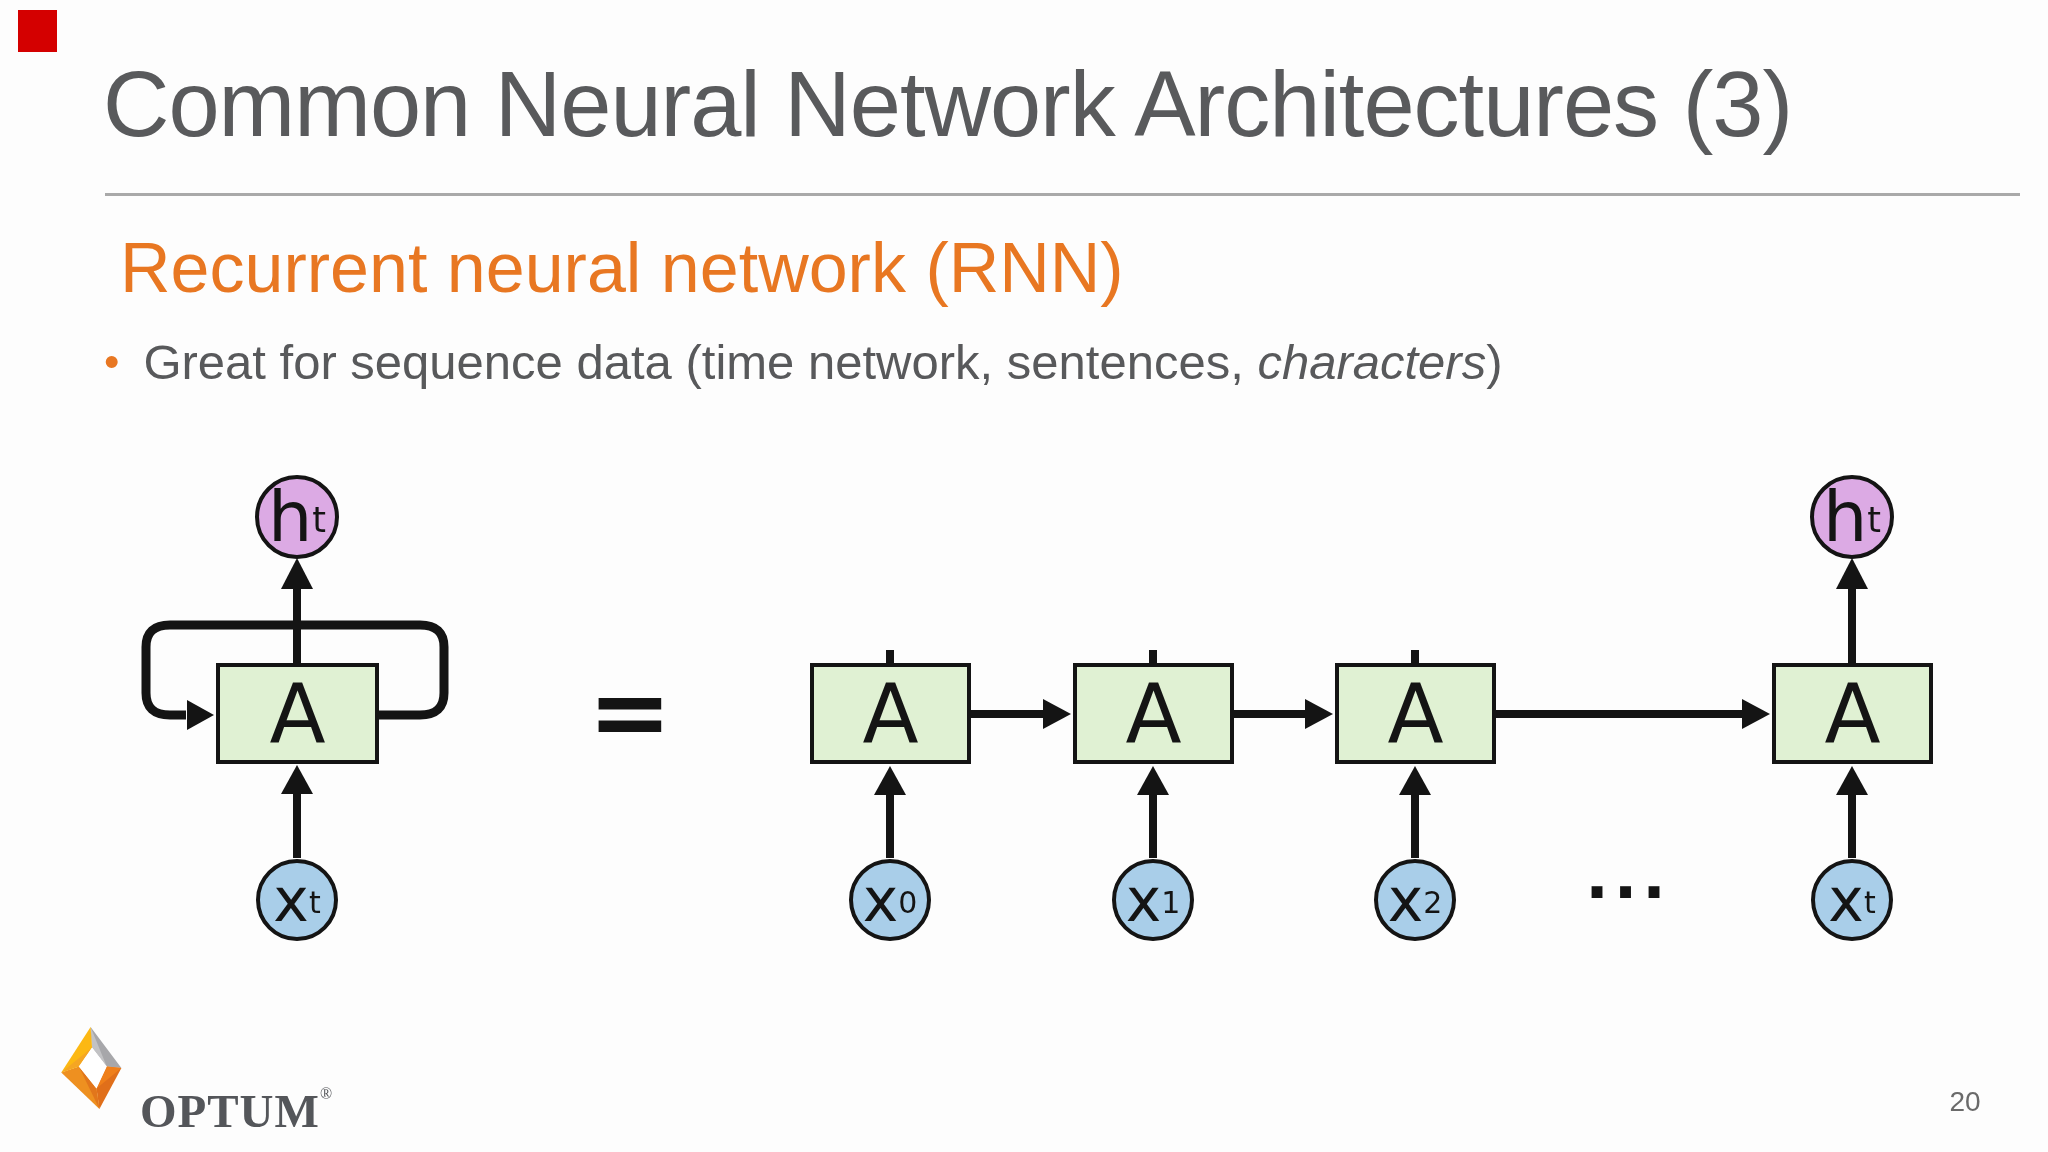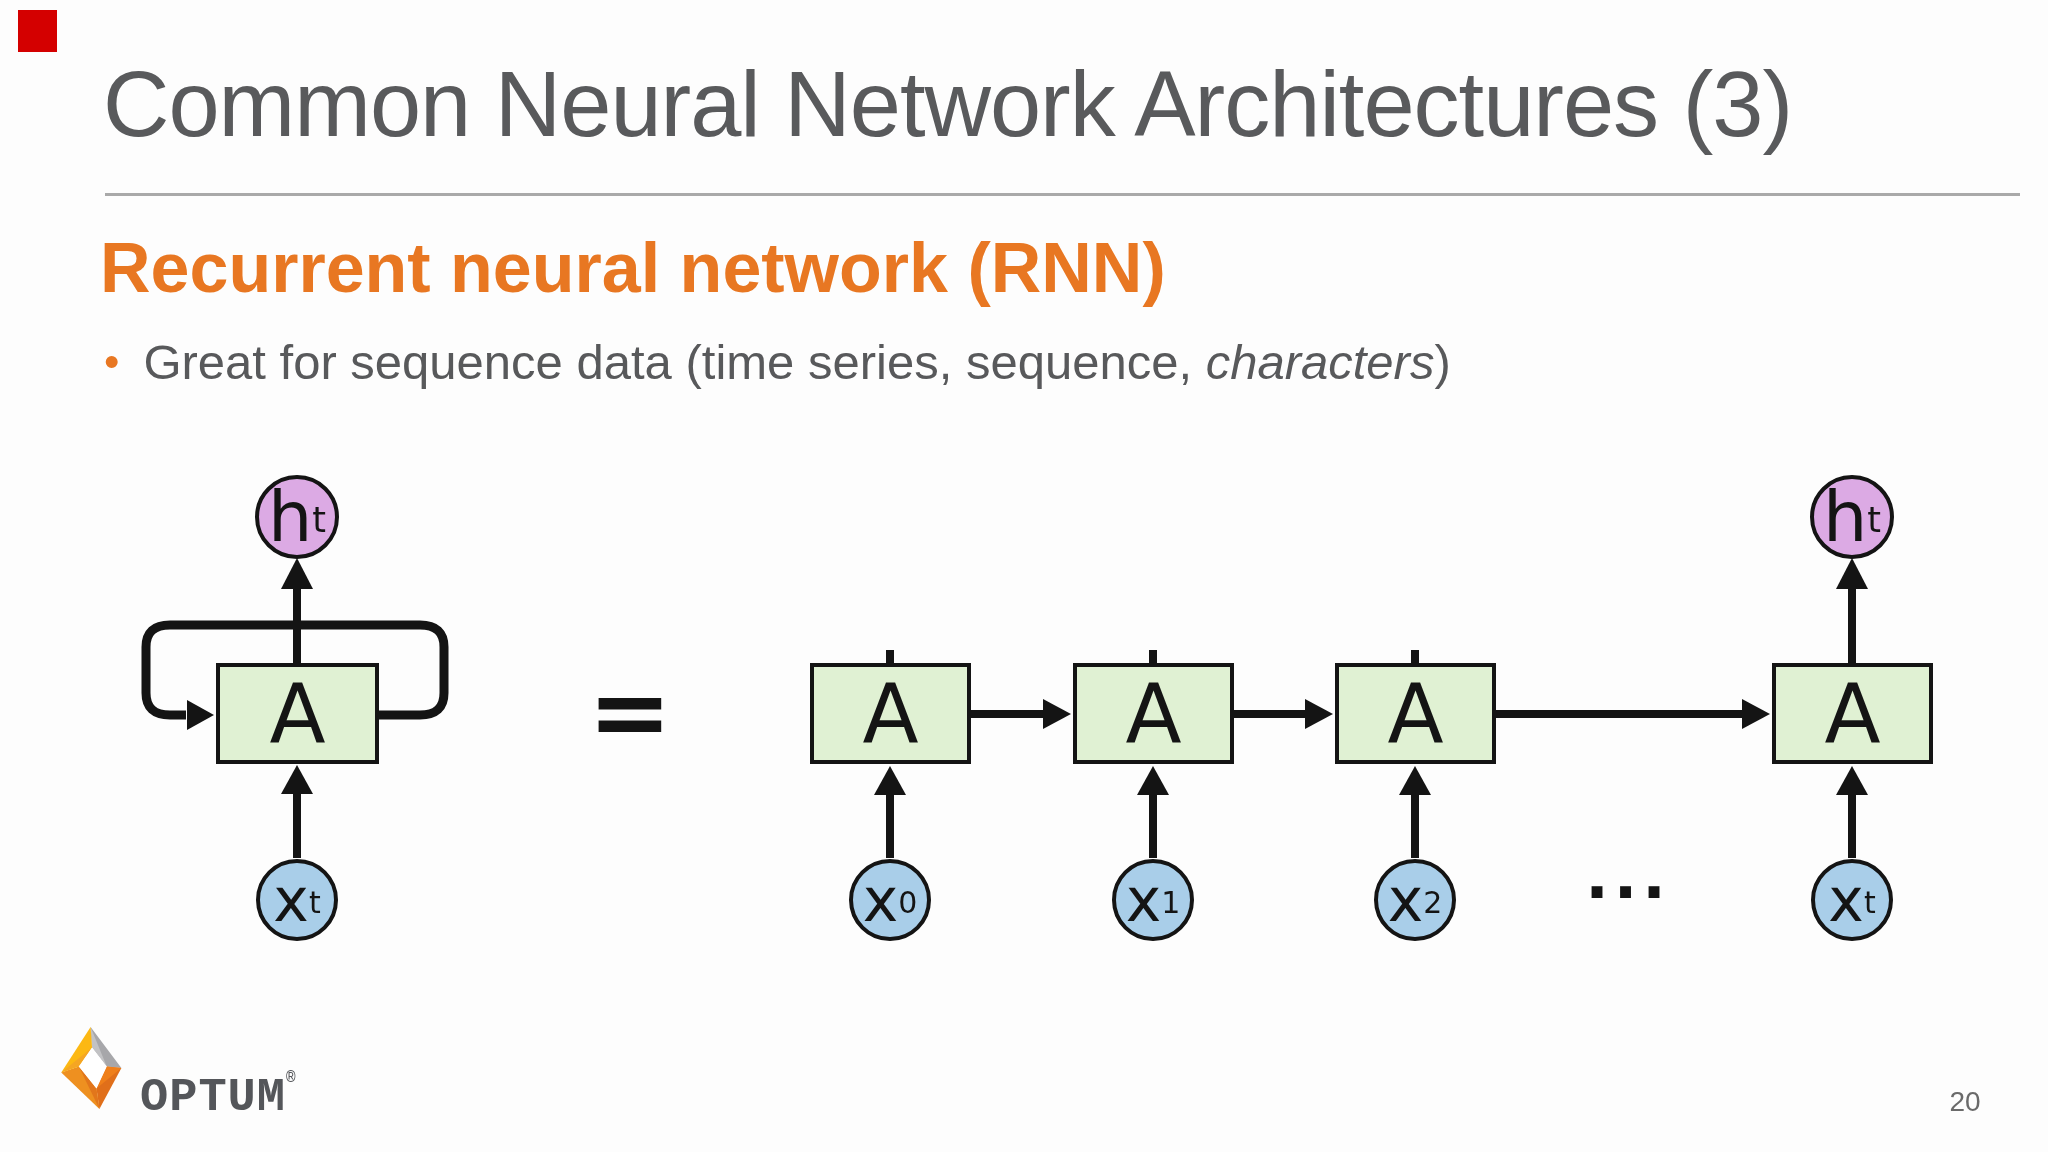--- a/index.html
+++ b/index.html
@@ -9,22 +9,22 @@
   }
   
   .red-marker{position:absolute;left:18px;top:10px;width:39px;height:42px;background:#d40000;}
   
   .title{
     position:absolute;left:103px;top:56px;width:1800px;
     font-size:92px;line-height:1.05;color:#595a5c;letter-spacing:-1px;font-weight:400;
   }
   .divider{position:absolute;left:105px;top:193px;width:1915px;height:3px;background:#a9a9a9;}
   .section-heading{
-    position:absolute;left:100px;top:230px;width:1400px;
-    font-size:70px;line-height:1.1;color:#E87722;font-weight:700;
+    position:absolute;left:120px;top:230px;width:1400px;
+    font-size:70px;line-height:1.1;color:#E87722;font-weight:400;
   }
   .bullet-row{
     position:absolute;left:104px;top:332px;width:1700px;
     font-size:49px;line-height:1.25;color:#58595b;display:flex;gap:24px;align-items:flex-start;
   }
   .bullet-row .marker{color:#E87722;font-size:44px;line-height:1.35;}
   .bullet-row .em{font-weight:400;font-style:italic;}
   
   .node{
     position:absolute;display:flex;align-items:center;justify-content:center;
@@ -40,41 +40,41 @@
   .xnode{font-size:60px;}
   .wires{position:absolute;left:0;top:0;z-index:0;}
   .node,.txtglyph{z-index:1;}
   .txtglyph{position:absolute;color:#141414;font-family:"DejaVu Sans","Liberation Sans",sans-serif;}
   .equals{left:584px;top:660px;width:92px;height:104px;font-size:100px;line-height:104px;font-weight:700;text-align:center;}
   .ellipsis{left:1578px;top:838px;width:100px;height:90px;font-size:62px;line-height:78px;font-weight:700;letter-spacing:5px;text-align:center;}
   
   .logo{position:absolute;left:58px;top:1024px;display:flex;align-items:flex-start;}
   .logo-mark{width:74px;height:88px;}
   .logo-text{
-    margin-left:8px;margin-top:46px;font-size:47px;font-weight:700;color:#54565a;letter-spacing:1px;
-    font-family:Liberation Mono, monospace;line-height:1;
+    margin-left:8px;margin-top:62px;font-size:47px;font-weight:700;color:#54565a;letter-spacing:1px;
+    font-family:Liberation Serif, serif;line-height:1;
   }
   .logo-reg{font-size:16px;vertical-align:28px;font-weight:400;}
   .page-number{position:absolute;left:1930px;top:1086px;width:70px;text-align:center;font-size:28px;color:#6a6a6a;}
 </style>
 </head>
 <body>
 
 <div class="slide">
 
   <div class="red-marker"></div>
 
   <div class="title">Common Neural Network Architectures (3)</div>
   <div class="divider"></div>
 
   <div class="section-heading">Recurrent neural network (RNN)</div>
 
   <div class="bullet-row">
     <span class="marker">•</span>
-    <span><span>Great for sequence data (time series, sequence, </span><span class="em">characters</span><span>)</span></span>
+    <span><span>Great for sequence data (time network, sentences, </span><span class="em">characters</span><span>)</span></span>
   </div>
 
   <svg class="wires" width="2048" height="1152" viewBox="0 0 2048 1152">
 
     <path d="M 379 715 H 420 Q 444 715 444 693 V 647 Q 444 625 420 625 H 170 Q 146 625 146 647 V 693 Q 146 715 170 715 H 186" fill="none" stroke="#141414" stroke-width="9" stroke-linejoin="round"></path>
     <polygon points="214,715 187,700 187,730" fill="#141414"></polygon>
 
     <line x1="297" y1="663" x2="297" y2="588" stroke="#141414" stroke-width="8"></line>
     <polygon points="297,558 281,589 313,589" fill="#141414"></polygon>
 

